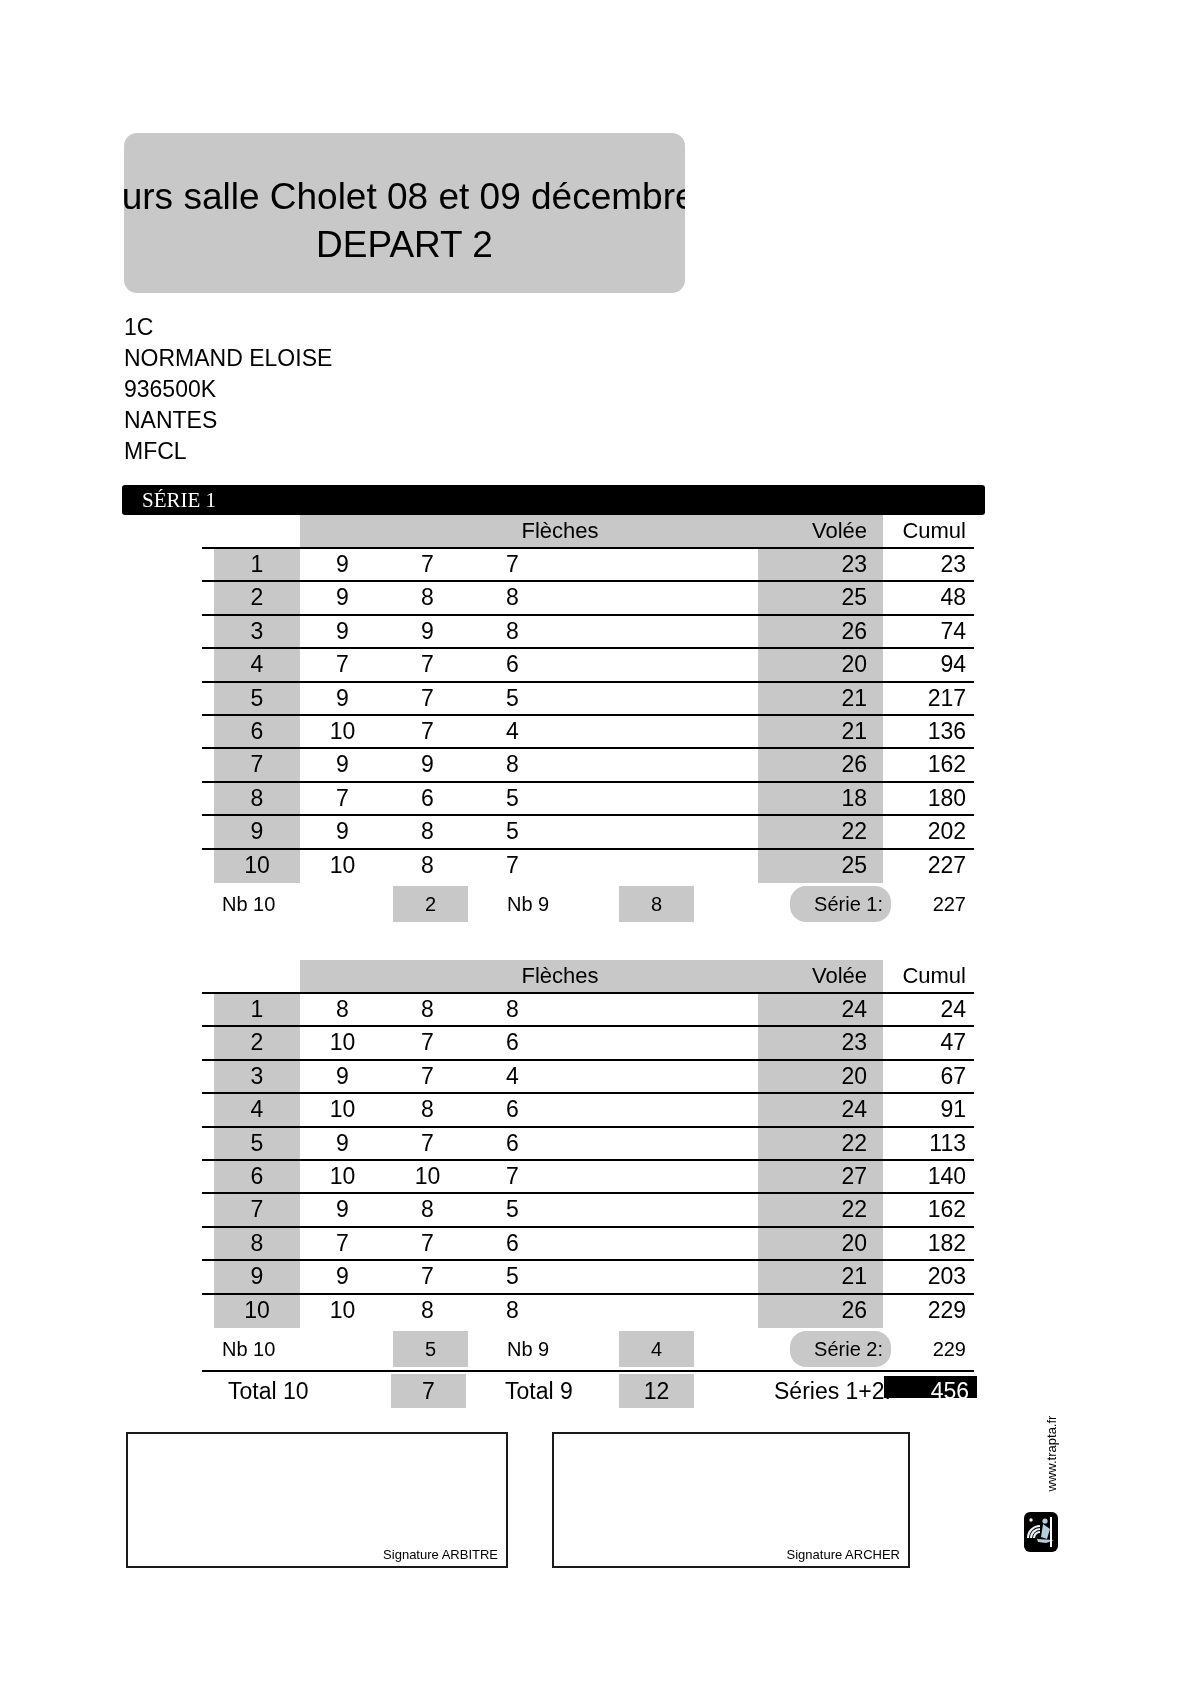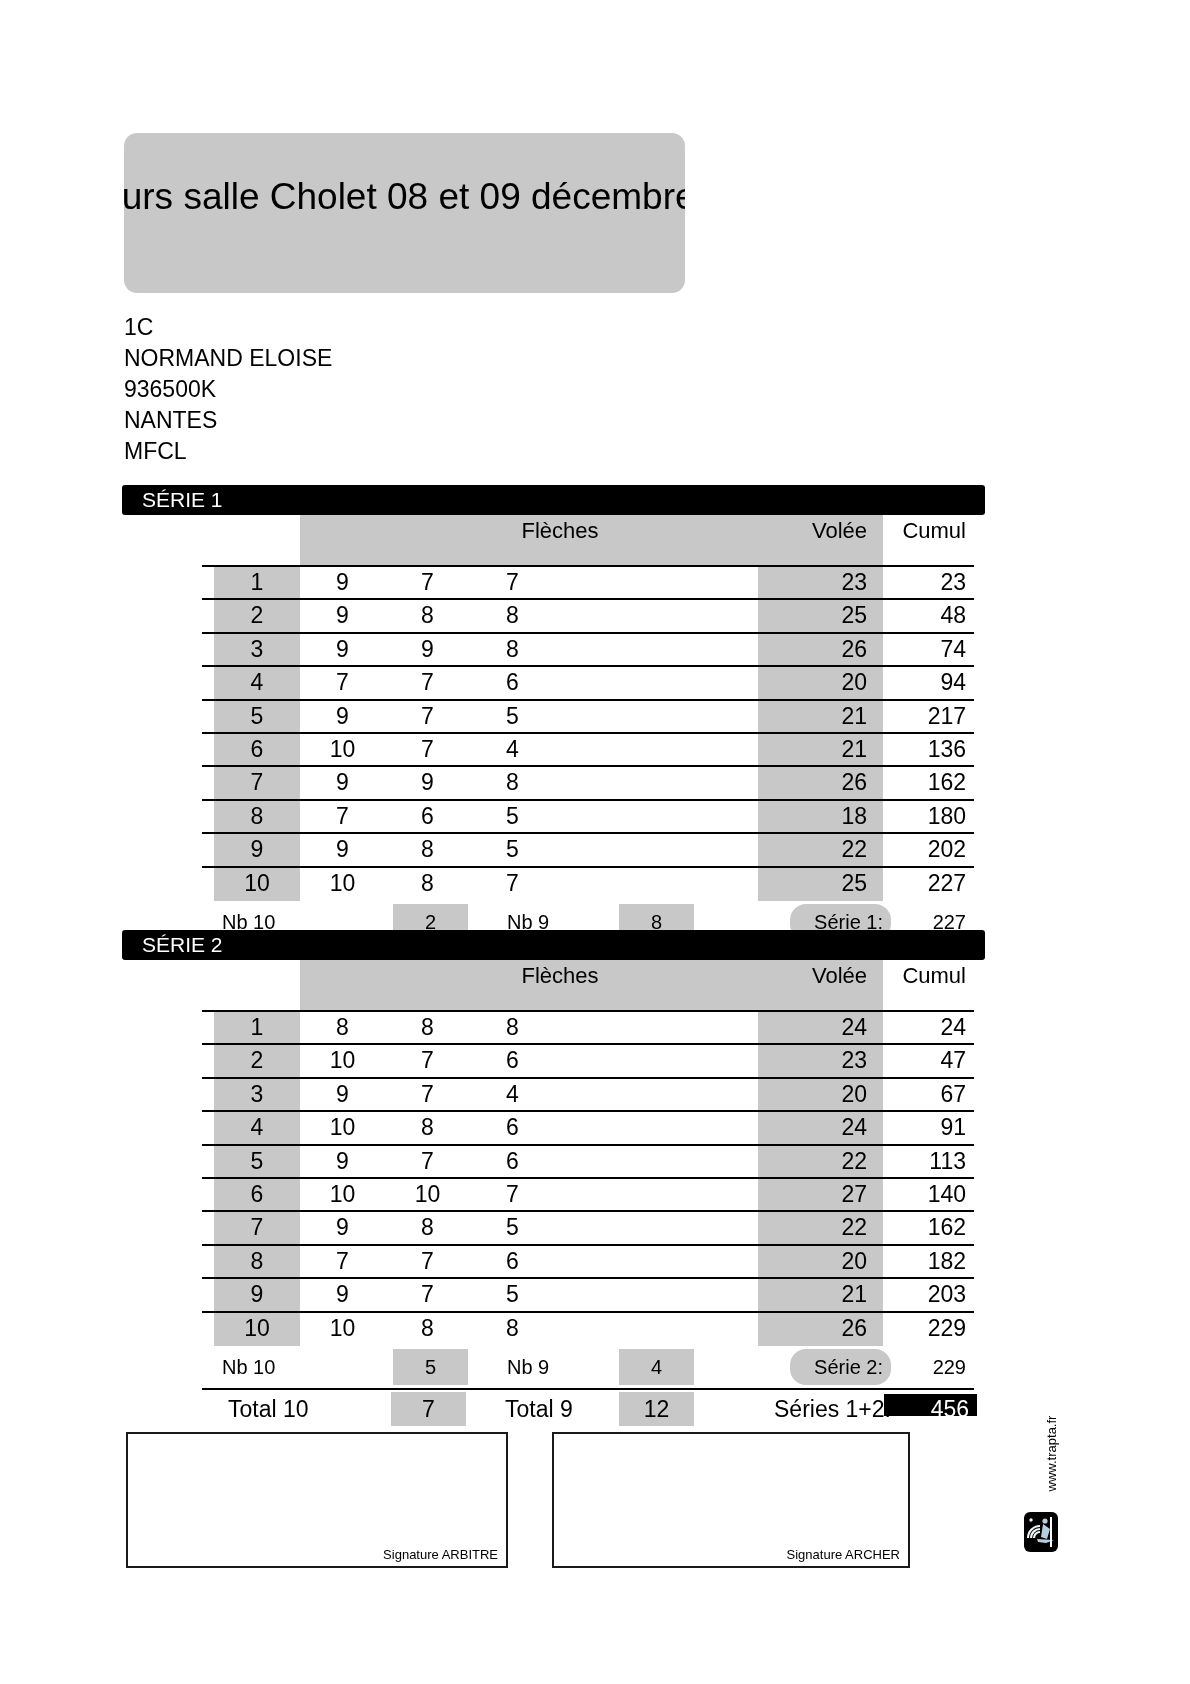--- a/index.html
+++ b/index.html
@@ -14,29 +14,29 @@
   .title-line1{white-space:nowrap;font-size:37px;line-height:44px;}
   .title-line2{position:absolute;left:0;right:0;top:90px;height:44px;text-align:center;
                font-size:37px;line-height:44px;}
 
   
   .info{position:absolute;left:124px;top:312px;font-size:23px;line-height:31px;}
 
   
   .series-bar{position:absolute;left:122px;width:863px;height:30px;background:#000;
               border-radius:3px;color:#fff;font-size:21px;line-height:30px;padding-left:20px;
-              box-sizing:border-box;}
+              box-sizing:border-box;font-family:Liberation Serif, serif;}
   .bar1{top:485px;}
   .bar2{top:930px;}
 
   
   .stable{position:absolute;left:202px;width:772px;}
   .t1{top:515px;}
   .t2{top:960px;}
-  .thead{position:relative;height:52px;border-bottom:2px solid #000;box-sizing:border-box;
+  .thead{position:relative;height:34px;border-bottom:2px solid #000;box-sizing:border-box;
          font-size:22px;line-height:31px;}
   .hband{position:absolute;left:98px;width:583px;top:0;bottom:0;background:#c8c8c8;}
   .h-fleches{position:absolute;left:98px;width:520px;text-align:center;}
   .h-volee{position:absolute;left:456px;width:209px;text-align:right;}
   .h-cumul{position:absolute;left:681px;width:87px;text-align:right;box-sizing:border-box;padding-right:4px;}
 
   .trow{position:relative;height:33.4px;border-bottom:2px solid #000;box-sizing:border-box;
         font-size:23px;}
   .trow:last-child{border-bottom:none;}
   .trow>div{position:absolute;top:0;bottom:0;line-height:31px;}
@@ -80,20 +80,21 @@
 </style>
 </head>
 <body>
 
 <div class="page">
 
   <div class="title-box">
     <div class="title-clip">
       <div class="title-line1">cours salle Cholet 08 et 09 décembre 2</div>
     </div>
+    <div class="title-line2">DEPART 2</div>
   </div>
 
   <div class="info">
     <div>1C</div>
     <div>NORMAND ELOISE</div>
     <div>936500K</div>
     <div>NANTES</div>
     <div>MFCL</div>
   </div>
 
@@ -193,23 +194,20 @@
     <div class="nbrow">
       <div class="nb-label" style="left:20px">Nb 10</div>
       <div class="nb-cell nb-c1">2</div>
       <div class="nb-label" style="left:305px">Nb 9</div>
       <div class="nb-cell nb-c2">8</div>
       <div class="serie-cell">Série 1:</div>
       <div class="serie-total">227</div>
     </div>
   </div>
 
-  <div class="series-bar bar2">
-    <span>SÉRIE 2</span>
-  </div>
 
   <div class="stable t2">
     <div class="thead">
       <div class="hband"></div>
       <div class="h-fleches">Flèches</div>
       <div class="h-volee">Volée</div>
       <div class="h-cumul">Cumul</div>
     </div>
     <div class="tbody">
         <div class="trow">

